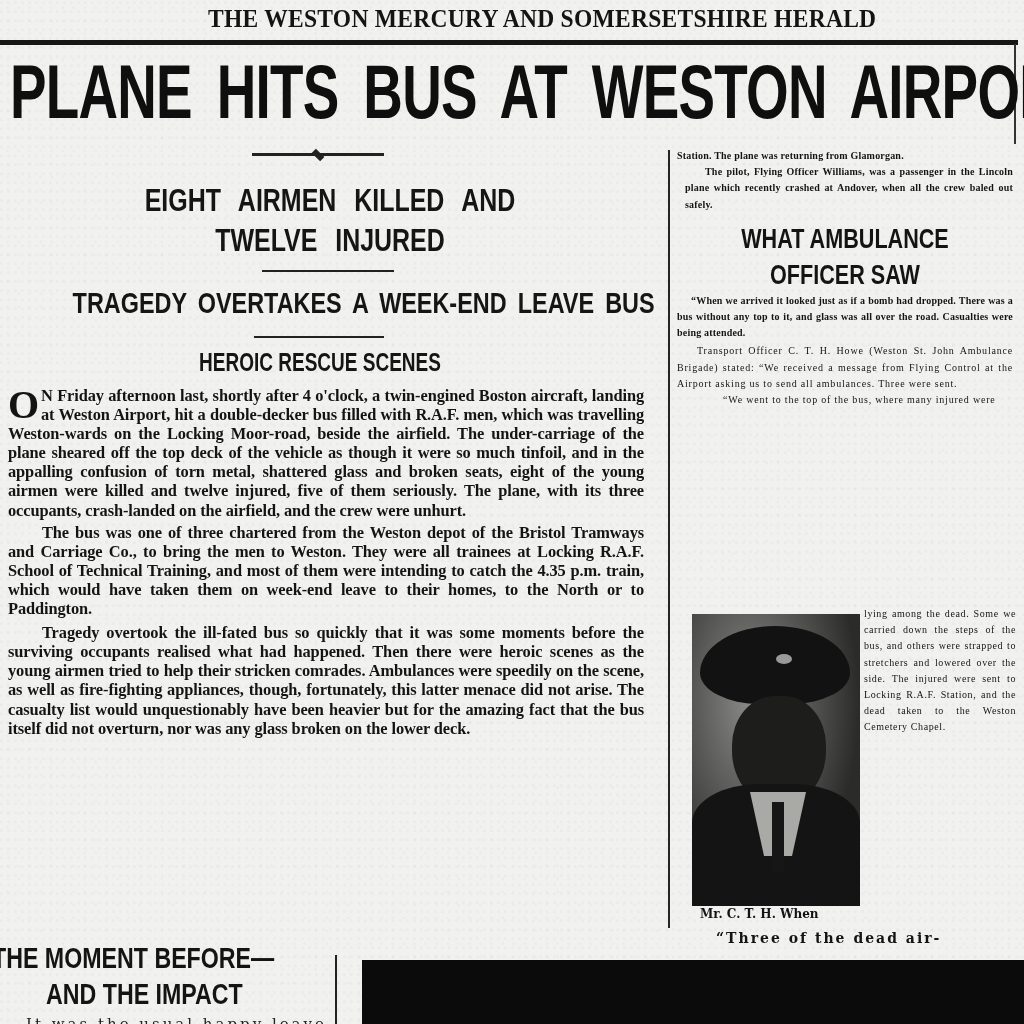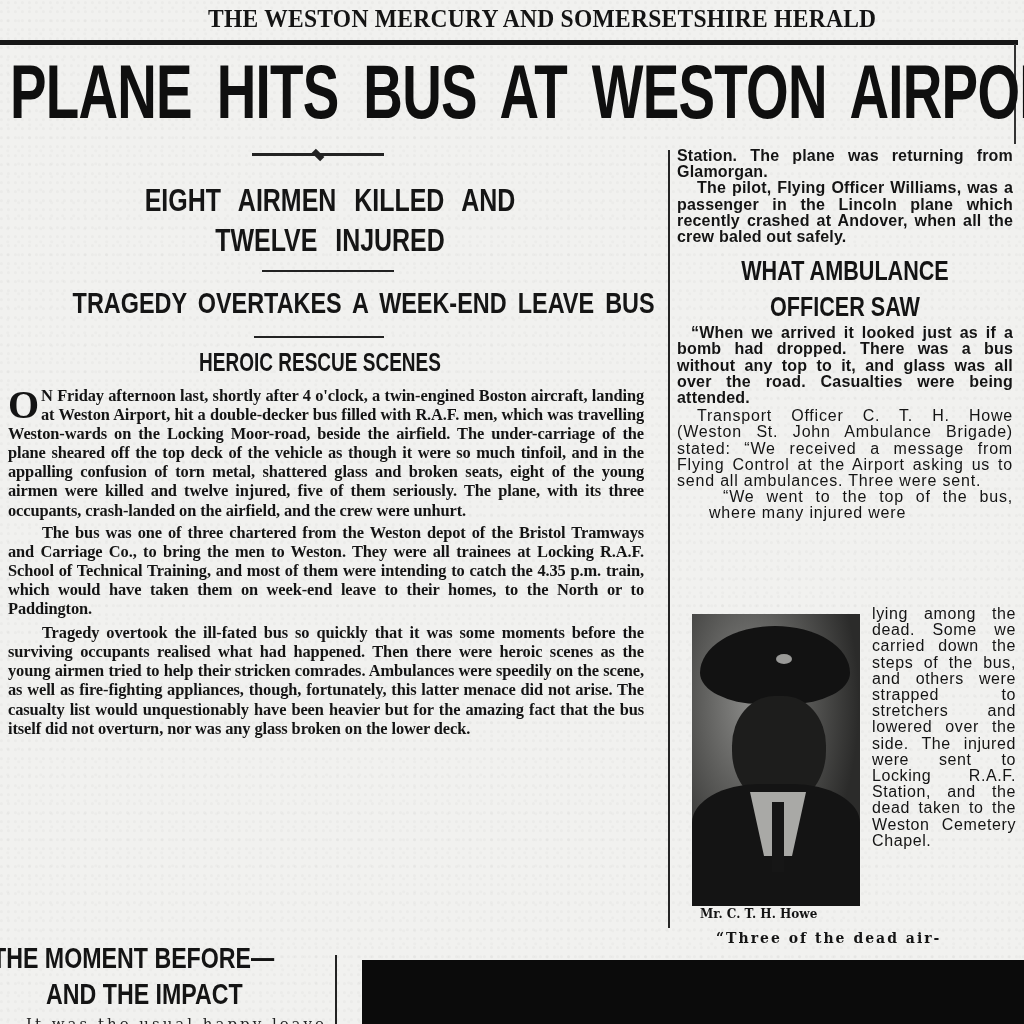--- a/index.html
+++ b/index.html
@@ -71,22 +71,22 @@
     float: left; font-size: 40px; line-height: 34px;
     margin: 2px 2px 0 0; font-weight: bold;
   }
 
   
   .col-rule { left: 668px; top: 150px; width: 2px; height: 778px; background: #252525; }
 
   
   .col-right { left: 677px; width: 336px; }
   .rbody {
-    font-family: Liberation Sans, sans-serif;
-    font-weight: bold; font-size: 16px; line-height: 16.2px;
+    font-family: Liberation Serif, serif;
+    font-weight: bold; font-size: 10px; line-height: 16.2px;
     text-align: justify; margin: 0; letter-spacing: 0.2px;
   }
   .rbody.plain { font-weight: normal; letter-spacing: 0.8px; }
   .rdeck {
     font-family: "Liberation Sans", "DejaVu Sans", sans-serif;
     font-weight: bold; text-align: center;
     font-size: 27px; line-height: 36px;
     transform: scaleX(0.8); transform-origin: center top;
     white-space: nowrap;
   }
@@ -119,21 +119,21 @@
   }
   .photo .tie {
     position: absolute; left: 80px; top: 188px; width: 12px; height: 70px; background: #161616;
   }
   .caption {
     left: 700px; top: 906px; width: 160px;
     font-family: "DejaVu Serif", serif; font-weight: bold;
     font-size: 12px; line-height: 16px; white-space: nowrap;
   }
   .wrap-text { left: 864px; top: 606px; width: 152px; }
-  .wrap-text .rbody { font-weight: normal; letter-spacing: 0.6px; margin-left: 8px; }
+  .wrap-text .rbody { font-weight: normal; letter-spacing: 0.6px; }
 
   
   .bottom-deck {
     font-family: "Liberation Sans", "DejaVu Sans", sans-serif;
     font-weight: bold; white-space: nowrap; font-size: 29px; line-height: 36px;
     transform: scaleX(0.8); transform-origin: left top;
   }
   .bottom-rule { left: 335px; top: 955px; width: 2px; height: 69px; background: #222; }
   .black-box { left: 362px; top: 960px; width: 662px; height: 64px; background: #0b0b0b; }
   .partial {
@@ -171,39 +171,39 @@
     <span class="dropcap">O</span><span>N Friday afternoon last, shortly after 4 o'clock, a twin-engined Boston aircraft, landing at Weston Airport, hit a double-decker bus filled with R.A.F. men, which was travelling Weston-wards on the Locking Moor-road, beside the airfield. The under-carriage of the plane sheared off the top deck of the vehicle as though it were so much tinfoil, and in the appalling confusion of torn metal, shattered glass and broken seats, eight of the young airmen were killed and twelve injured, five of them seriously. The plane, with its three occupants, crash-landed on the airfield, and the crew were unhurt.</span>
   </p>
   <p class="body-para indent" style="margin-top:3px;">The bus was one of three chartered from the Weston depot of the Bristol Tramways and Carriage Co., to bring the men to Weston. They were all trainees at Locking R.A.F. School of Technical Training, and most of them were intending to catch the 4.35 p.m. train, which would have taken them on week-end leave to their homes, to the North or to Paddington.</p>
   <p class="body-para indent" style="margin-top:5px;">Tragedy overtook the ill-fated bus so quickly that it was some moments before the surviving occupants realised what had happened. Then there were heroic scenes as the young airmen tried to help their stricken comrades. Ambulances were speedily on the scene, as well as fire-fighting appliances, though, fortunately, this latter menace did not arise. The casualty list would unquestionably have been heavier but for the amazing fact that the bus itself did not overturn, nor was any glass broken on the lower deck.</p>
 </div>
 
 <div class="abs col-rule"></div>
 
 <div class="abs col-right" style="top:148px;">
   <p class="rbody">Station. The plane was returning from Glamorgan.</p>
-  <p class="rbody indent" style="text-indent:20px;">The pilot, Flying Officer Williams, was a passenger in the Lincoln plane which recently crashed at Andover, when all the crew baled out safely.</p>
+  <p class="rbody indent" style="text-indent:20px;margin-left:8px;">The pilot, Flying Officer Williams, was a passenger in the Lincoln plane which recently crashed at Andover, when all the crew baled out safely.</p>
   <div class="rdeck" style="margin-top:8px;">
     <div>WHAT AMBULANCE</div>
     <div>OFFICER SAW</div>
   </div>
   <p class="rbody" style="text-indent:14px;">“When we arrived it looked just as if a bomb had dropped. There was a bus without any top to it, and glass was all over the road. Casualties were being attended.</p>
   <p class="rbody plain" style="text-indent:20px; margin-top:2px;">Transport Officer C. T. H. Howe (Weston St. John Ambulance Brigade) stated: “We received a message from Flying Control at the Airport asking us to send all ambulances. Three were sent.</p>
   <p class="rbody plain" style="text-indent:14px;margin-left:32px;">“We went to the top of the bus, where many injured were</p>
 </div>
 
 <div class="abs photo">
   <div class="cap-hat"></div>
   <div class="cap-badge"></div>
   <div class="face"></div>
   <div class="body"></div>
   <div class="collar"></div>
   <div class="tie"></div>
 </div>
-<div class="abs caption">Mr. C. T. H. Howe</div>
+<div class="abs caption">Mr. C. T. H. When</div>
 
 <div class="abs wrap-text">
   <p class="rbody">lying among the dead. Some we carried down the steps of the bus, and others were strapped to stretchers and lowered over the side. The injured were sent to Locking R.A.F. Station, and the dead taken to the Weston Cemetery Chapel.</p>
 </div>
 
 <div class="abs" style="left:716px; top:930px; width:300px; font-family:'DejaVu Serif',serif; font-weight:bold; font-size:14px; letter-spacing:2px; white-space:nowrap;">“Three of the dead air-</div>
 
 <div class="abs bottom-deck" style="left:-8px; top:940px;">THE MOMENT BEFORE—</div>
 <div class="abs bottom-deck" style="left:46px; top:976px;">AND THE IMPACT</div>
 <div class="abs partial">It was the usual happy leave</div>

